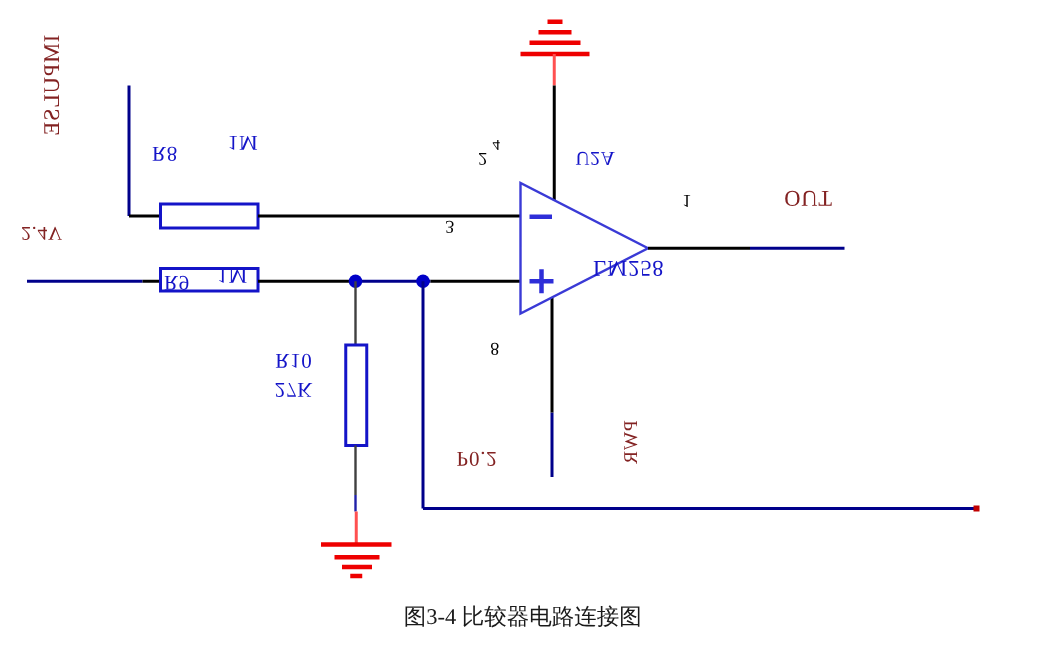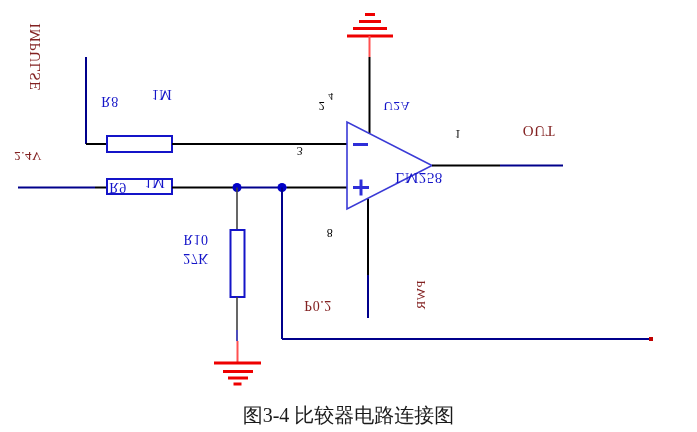--- a/index.html
+++ b/index.html
@@ -17,21 +17,21 @@
   .sym{stroke:#2E2ED8;stroke-width:3;fill:none;}
   .dot{fill:#0000C8;stroke:none;}
   .tick{fill:#C00000;stroke:none;}
   text.sch{font-family:"Liberation Serif","DejaVu Serif",serif;letter-spacing:0.5px;}
   .tb{fill:#1414C8;}
   .tr{fill:#832222;}
   .tk{fill:#000000;}
   .caption{
     width:697px;text-align:center;margin-top:10px;
     font-family:"Liberation Serif","DejaVu Serif",serif;
-    font-size:20px;color:#1a1a1a;
+    font-size:15px;color:#1a1a1a;
   }
 </style>
 </head>
 <body>
 
 <div class="page">
 
   <svg width="697" height="392" viewBox="0 0 697 392">
 
     <g transform="translate(0,392) scale(1,-1)">

